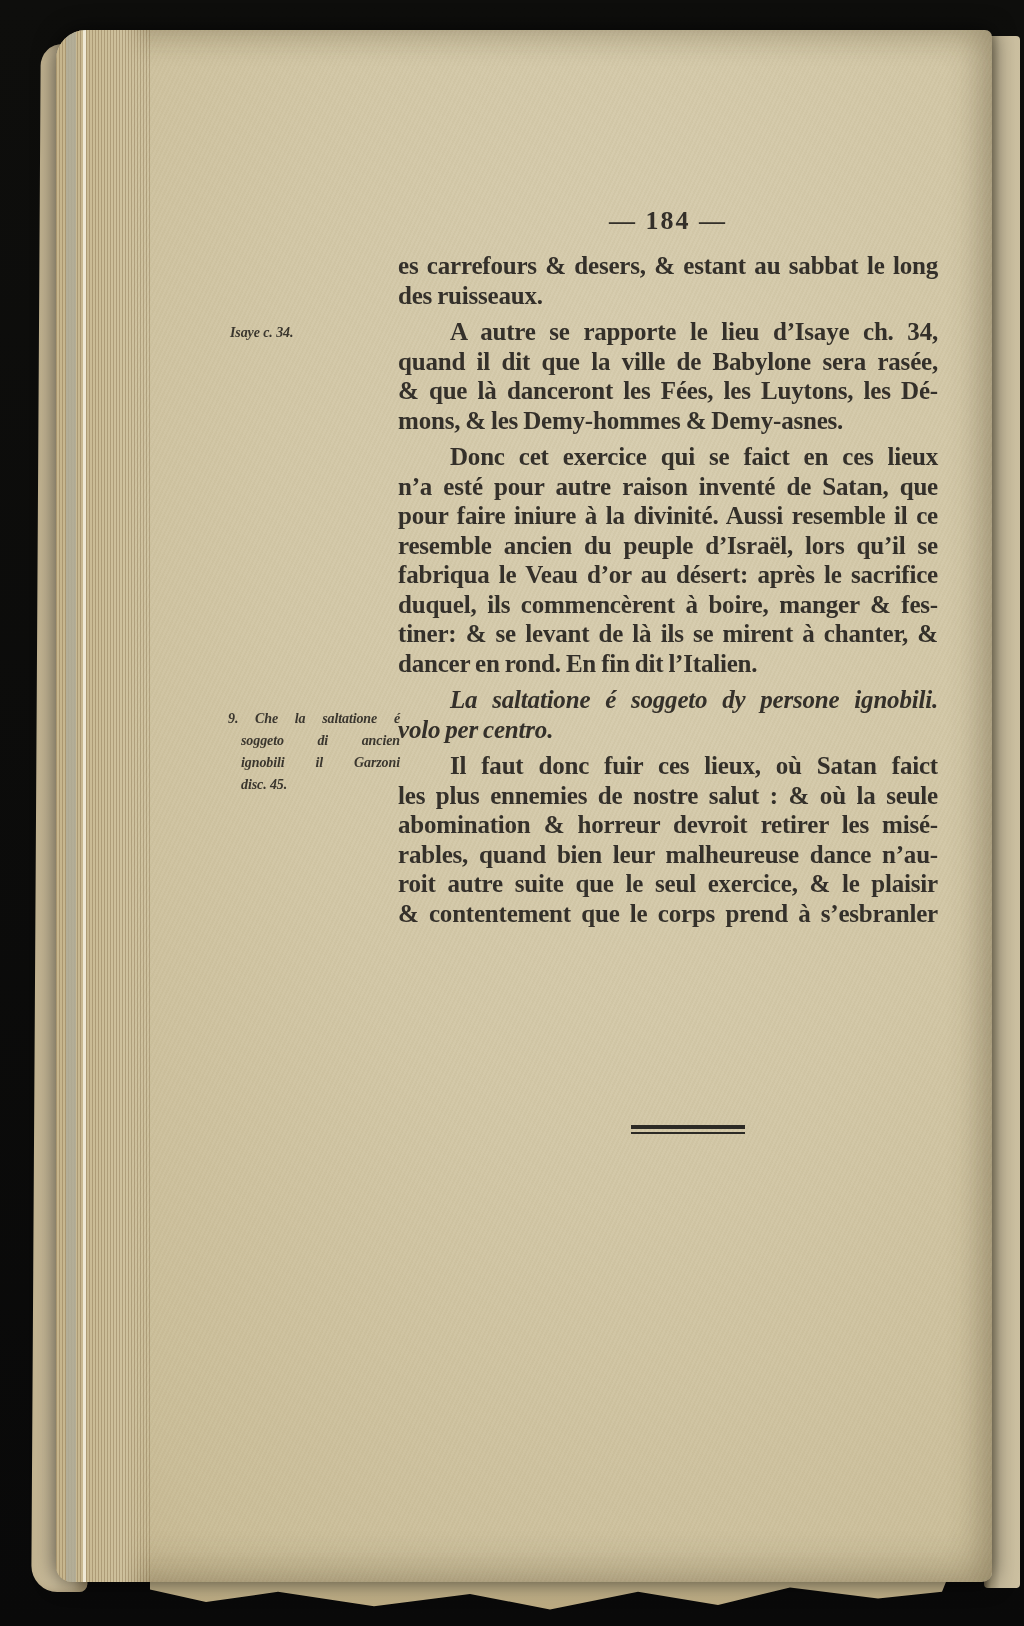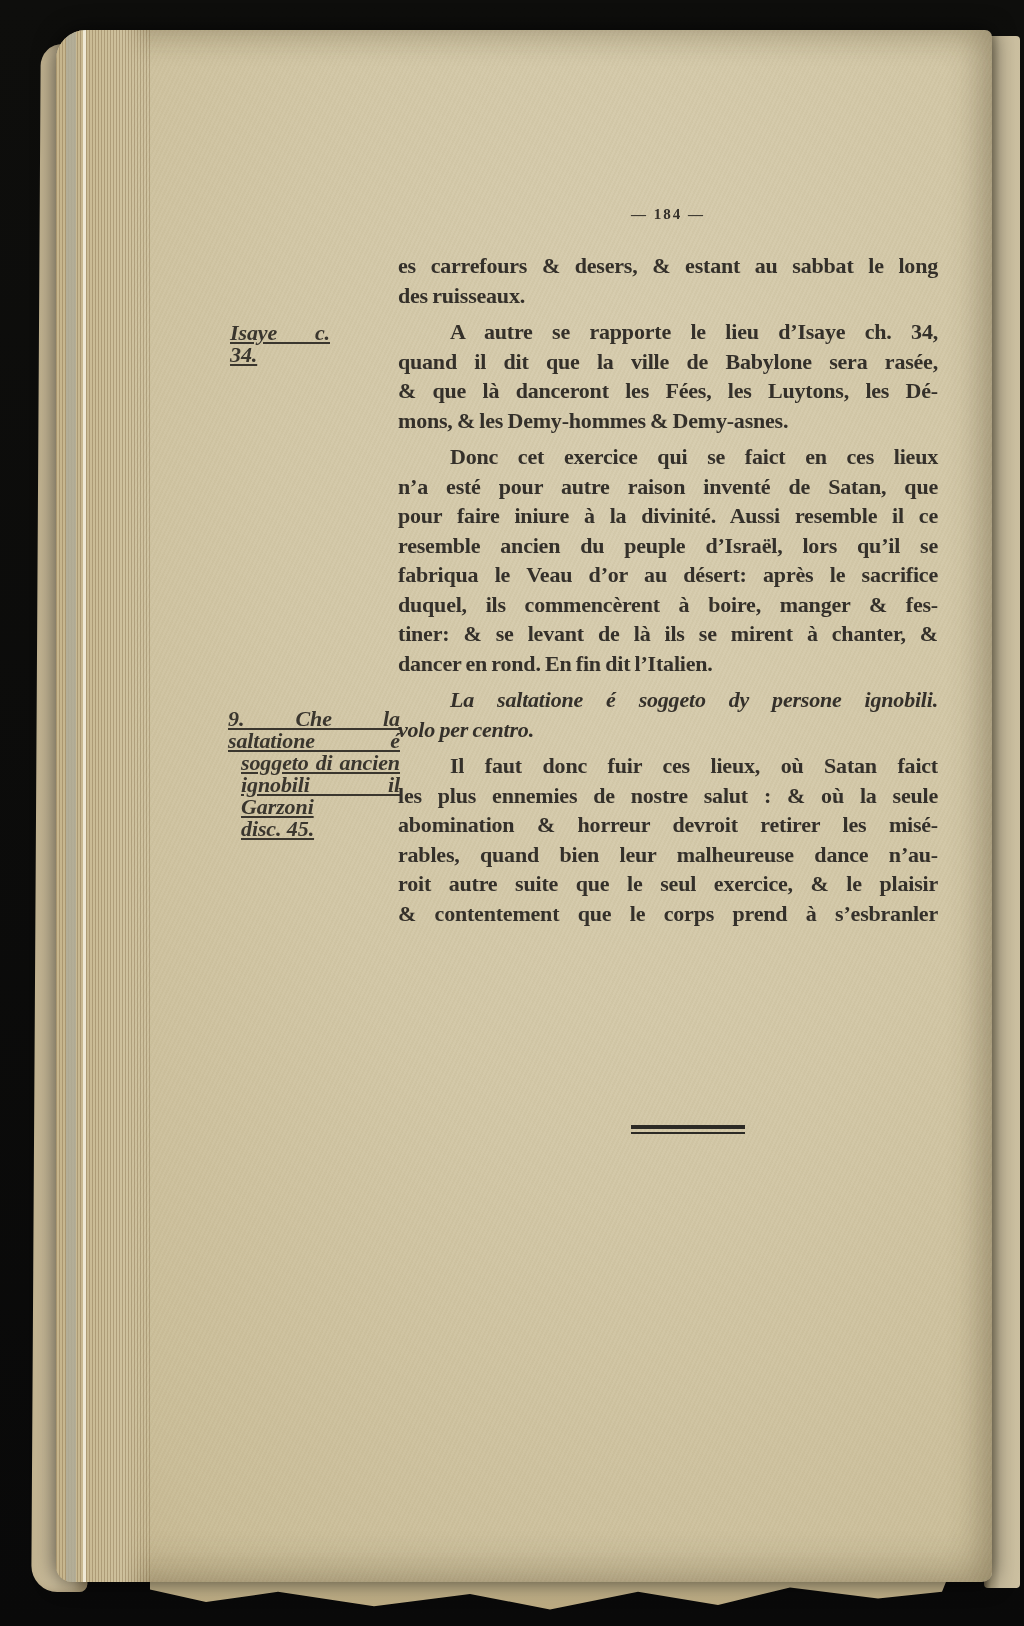--- a/index.html
+++ b/index.html
@@ -35,32 +35,32 @@
       repeating-linear-gradient(90deg,rgba(105,80,45,.30) 0 1px,rgba(0,0,0,0) 1px 3px),
       linear-gradient(90deg,#c6b58c 0%,#cec19d 70%,rgba(206,193,157,0) 100%);}
   
   .deckle{position:absolute;left:150px;top:1572px;width:800px;height:44px;
     background:linear-gradient(180deg,#c9ba93,#b7a67d);
     clip-path:polygon(0% 0%,100% 0%,99% 45%,91% 60%,80% 35%,71% 75%,61% 45%,50% 85%,40% 50%,28% 78%,16% 45%,7% 68%,0% 40%);
     z-index:0;}
   .page{z-index:2;}
   .content{position:absolute;left:0;top:0;width:100%;height:100%;z-index:3;}
   .pagenum{position:absolute;left:342px;top:176px;width:540px;text-align:center;
-    font-size:15px;font-weight:700;letter-spacing:2px;color:#34302a;}
+    font-size:26px;font-weight:700;letter-spacing:2px;color:#34302a;}
   .body-col{position:absolute;left:342px;top:221px;width:540px;color:#34302a;
-    font-size:22px;font-weight:700;line-height:29.5px;
+    font-size:25px;font-weight:700;line-height:29.5px;
     letter-spacing:-0.2px;word-spacing:-1px;}
   .para{margin:0 0 0 0;}
   .para + .para{margin-top:7px;}
   .tline{text-align:justify;text-align-last:justify;white-space:normal;}
   .tline.last{text-align-last:left;}
   .tline.ind{text-indent:52px;}
   .it{font-style:italic;}
   .mnote{position:absolute;color:#3a362e;font-style:italic;font-weight:700;
-    font-size:22px;line-height:22px;letter-spacing:-0.1px;text-decoration:underline;}
+    font-size:14px;line-height:22px;letter-spacing:-0.1px;}
   .mnote .nline{text-align:justify;text-align-last:justify;}
   .mnote .nline.last{text-align-last:left;}
   .mnote .nline.hang{padding-left:13px;}
   .mnote-1{left:174px;top:292px;width:100px;}
   .mnote-2{left:172px;top:654px;width:172px;margin-top:24px;}
   .divider{position:absolute;left:575px;top:1095px;width:114px;height:3px;
     border-top:4px solid #2c2a25;border-bottom:2px solid #2c2a25;}
 </style>
 </head>
 <body>

